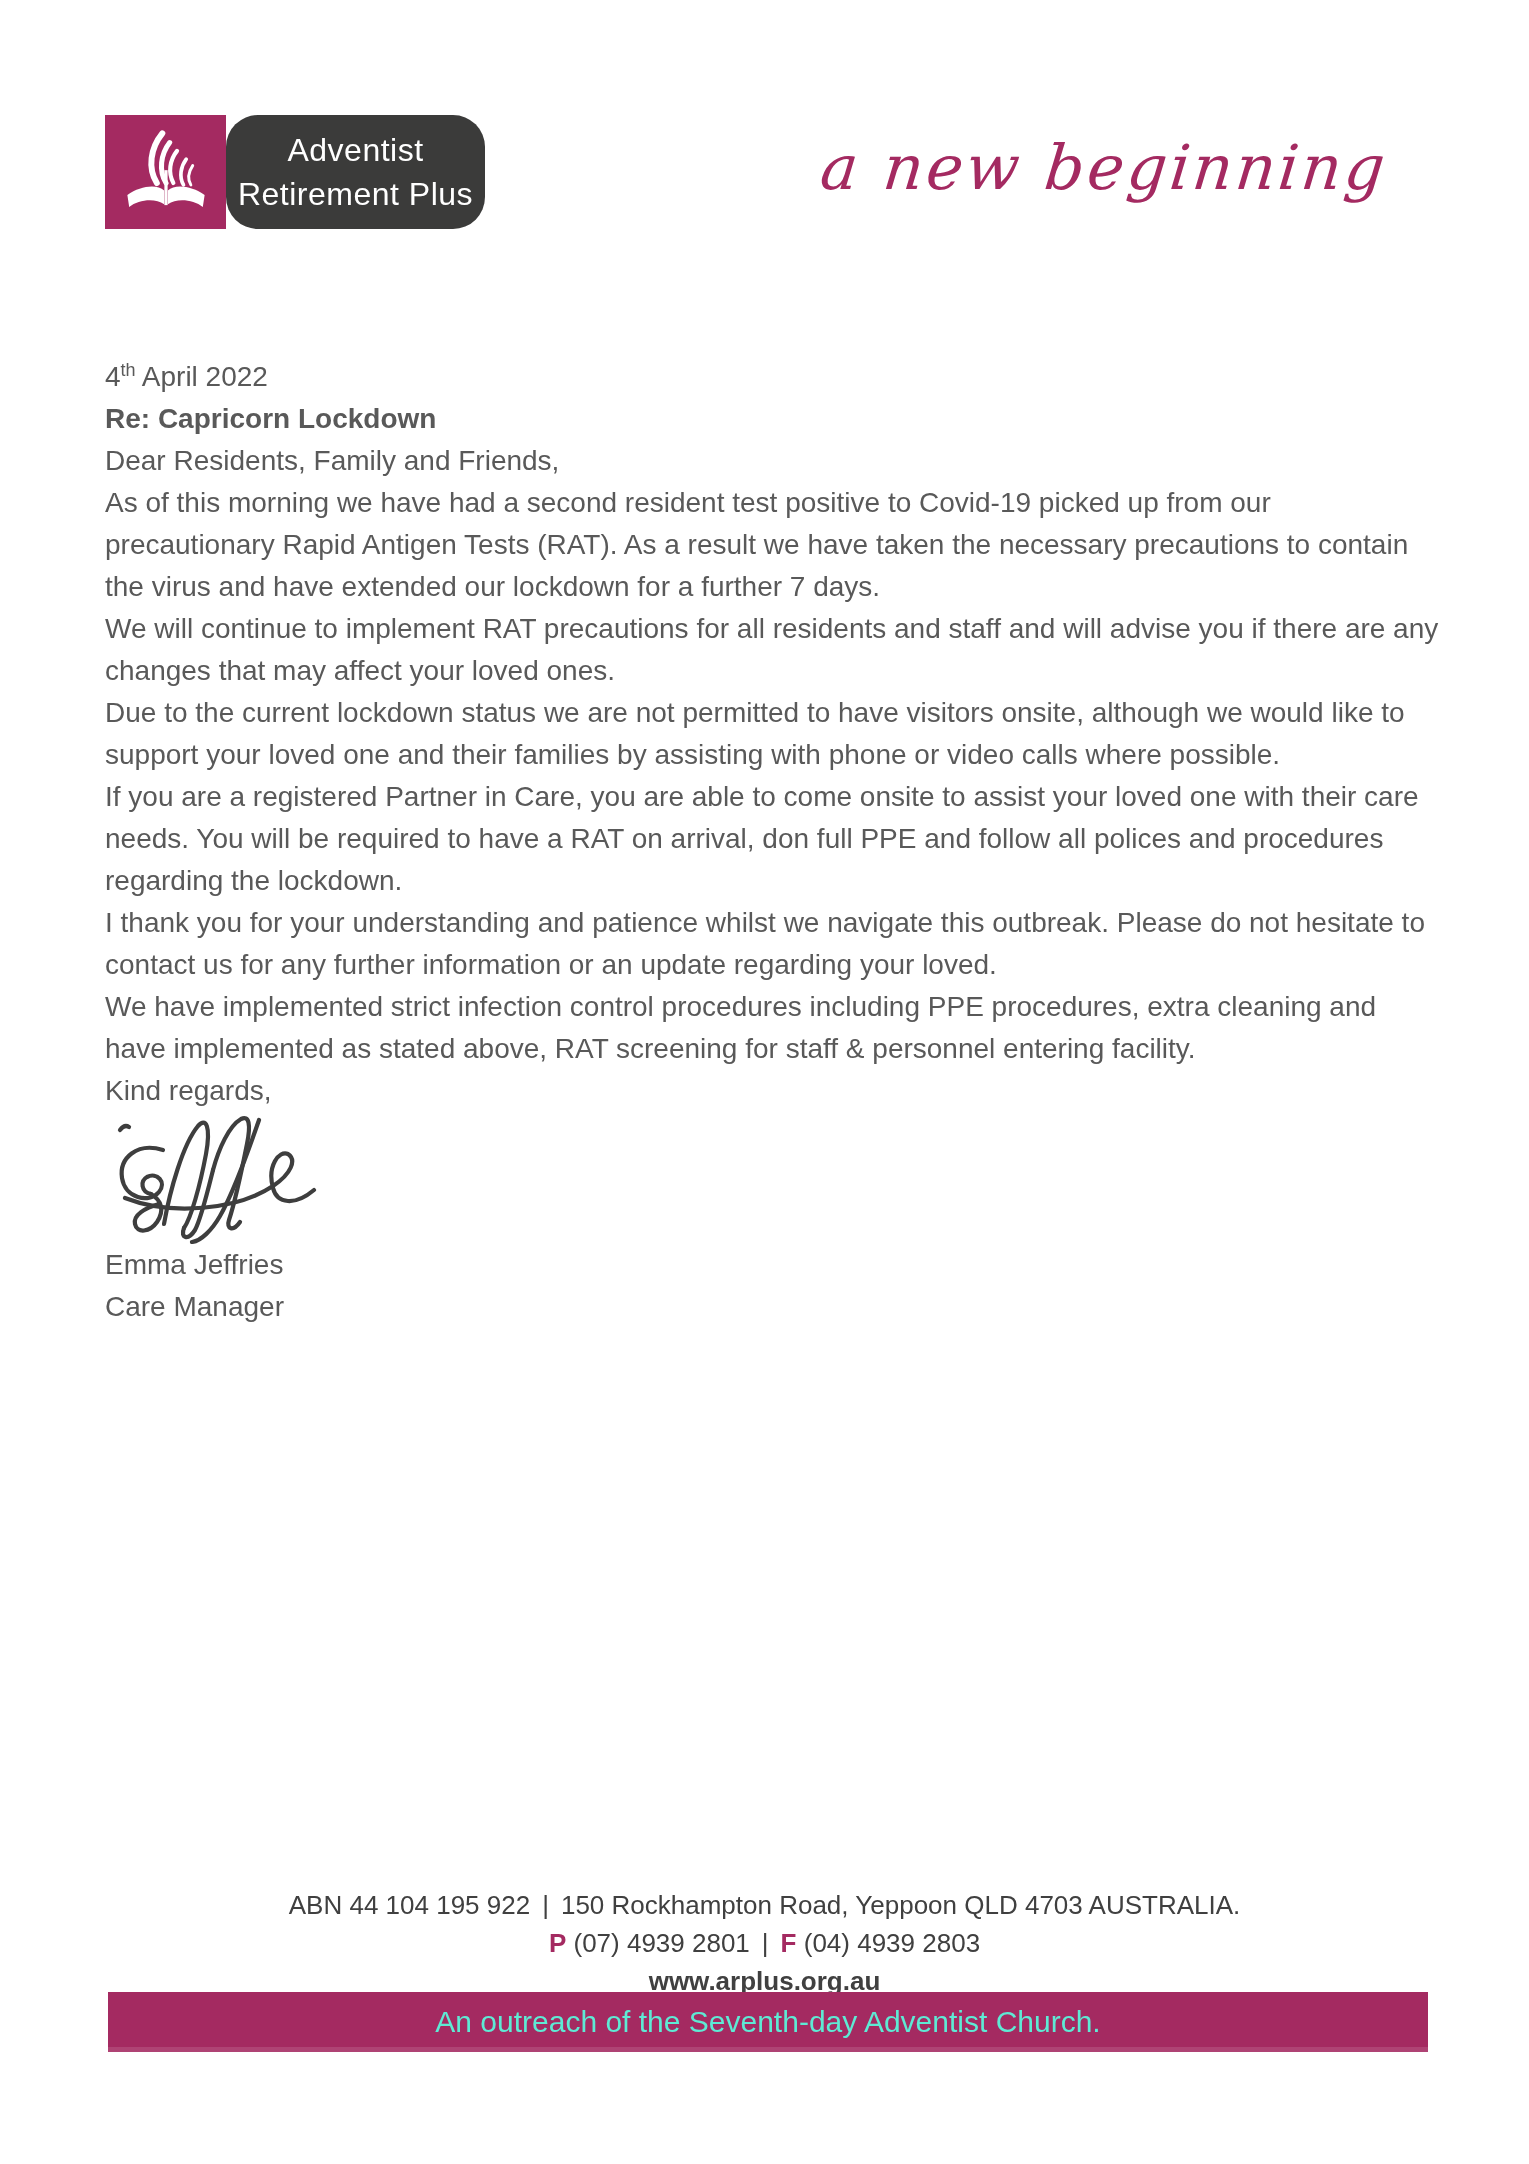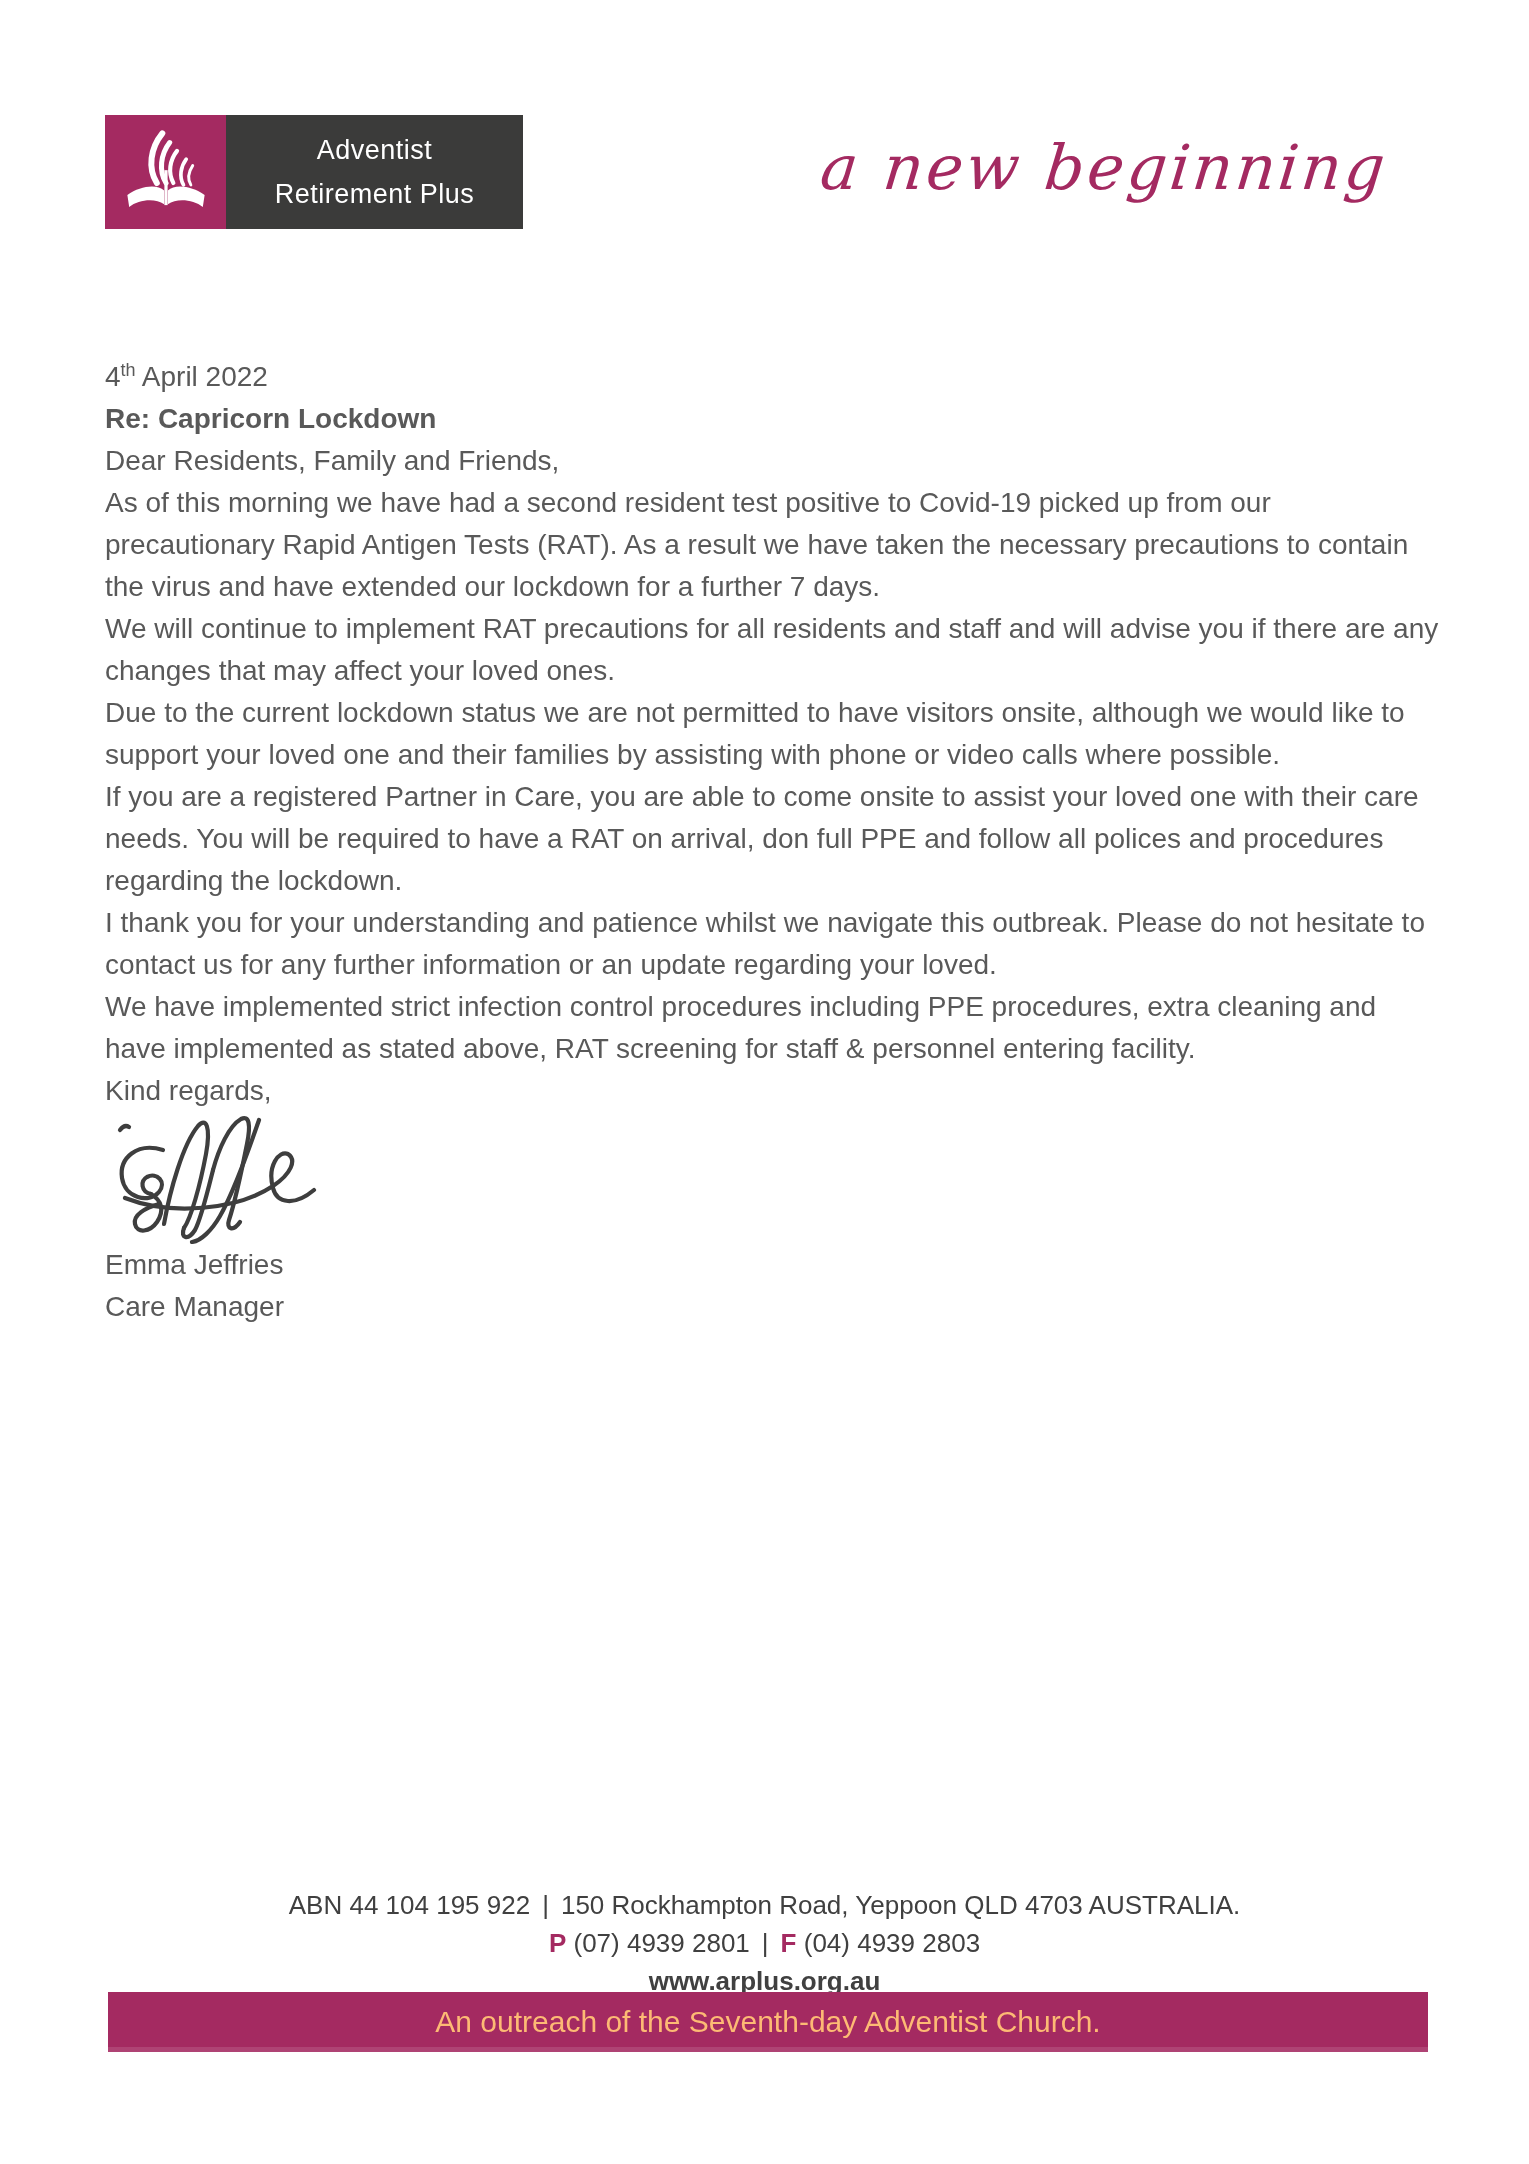--- a/index.html
+++ b/index.html
@@ -17,25 +17,26 @@
     position: absolute; top: 115px; left: 105px; right: 100px;
     display: flex; justify-content: space-between; align-items: flex-start;
   }
   .logo { display: flex; height: 114px; }
   .logo-symbol {
     width: 121px; height: 114px; background: #a42a61;
     display: flex; align-items: center; justify-content: center;
     flex: none;
   }
   .logo-textbox {
-    width: 297px; height: 114px; background: #3b3b3a;
+    width: 259px; height: 114px; background: #3b3b3a;
     color: #ffffff; display: flex; flex-direction: column;
     justify-content: center; align-items: center;
-    font-size: 27px; line-height: 44px; letter-spacing: 0.5px;
+    font-size: 32px; line-height: 44px; letter-spacing: 0.5px;
     flex: none;
+    border-radius: 32px;
   }
   .tagline {
     font-family: "DejaVu Serif", serif; font-style: italic;
     color: #a42a61; font-size: 62px; line-height: 1;
     margin-top: 22px; margin-right: 42px; letter-spacing: 3px;
     transform: skewX(-6deg);
   }
 
   
   .letter {
@@ -59,21 +60,21 @@
     text-align: center; color: #404040;
     font-size: 26px; line-height: 38px;
   }
   .contact .sep { margin: 0 12px; }
   .contact .accent { color: #a42a61; font-weight: bold; }
   .contact .website { font-weight: bold; }
 
   
   .banner {
     position: absolute; top: 1992px; left: 108px; width: 1320px; height: 60px;
-    background: #a42a61; color: #fdba74;
+    background: #a42a61; color: #5eead4;
     font-size: 30px; text-align: center; line-height: 59px;
     box-shadow: inset 0 -5px 0 rgba(255,255,255,0.12);
   }
 </style>
 </head>
 <body>
 
 <div class="page">
 
   <div class="header">

